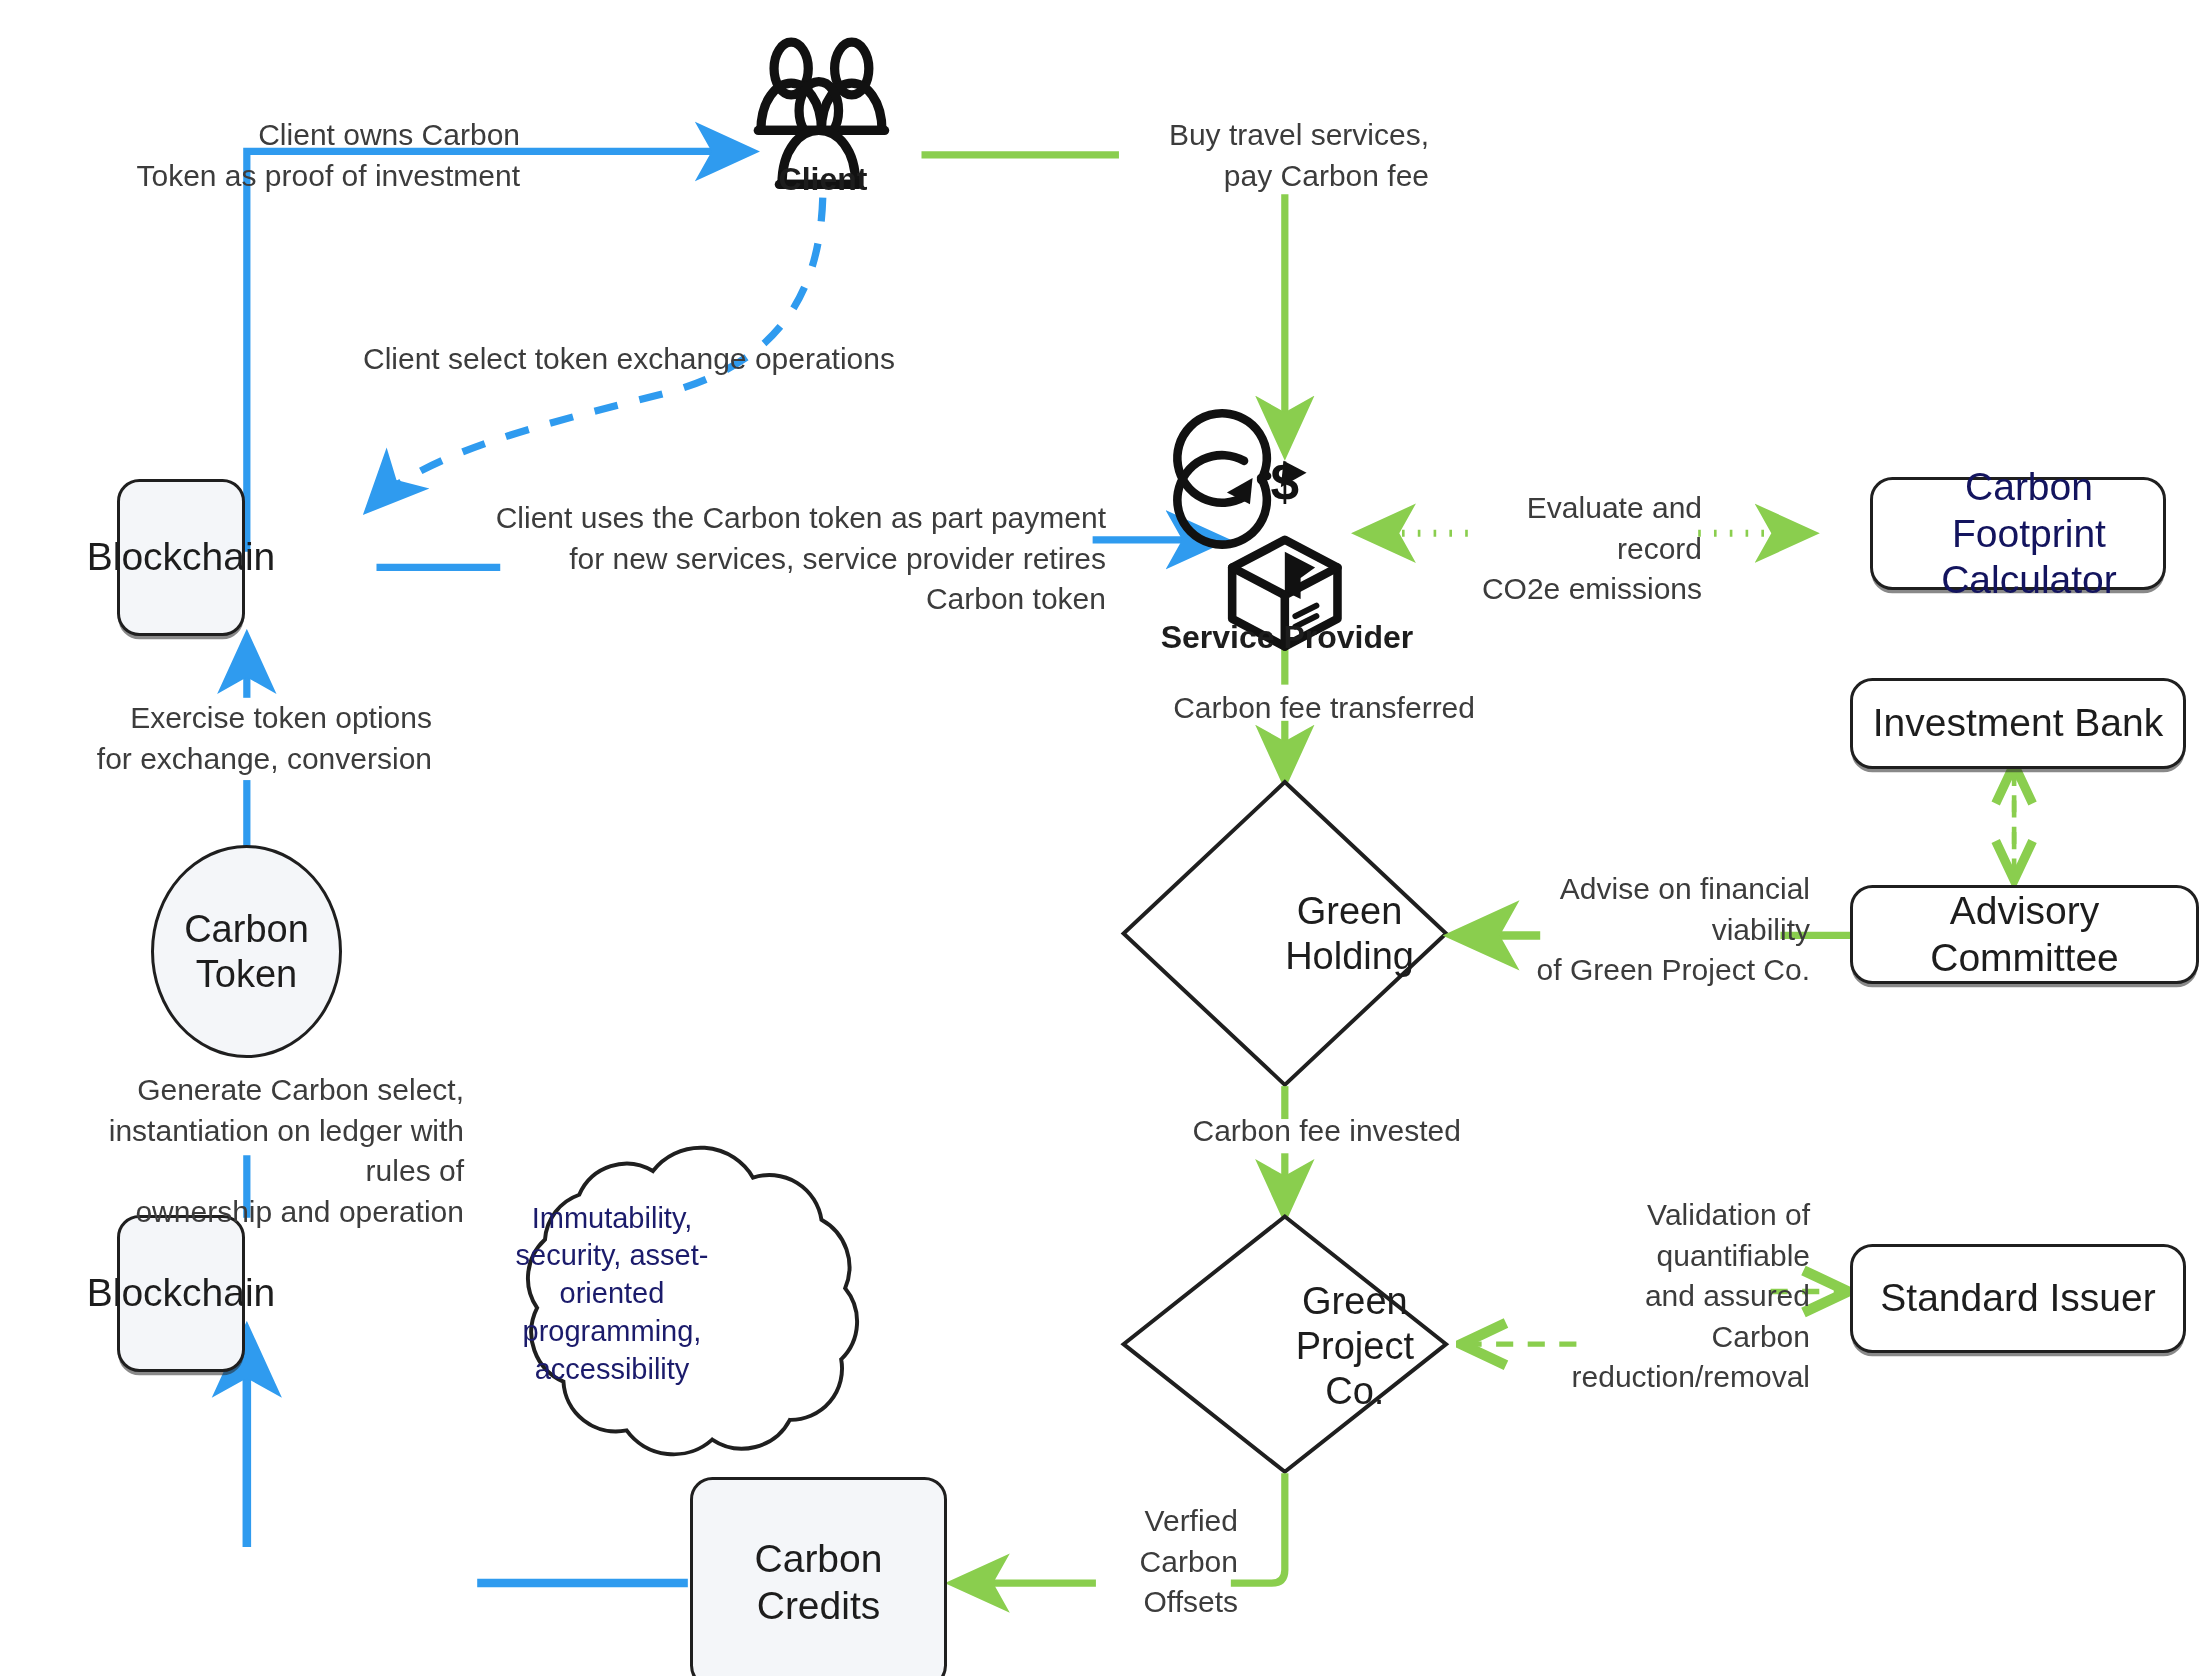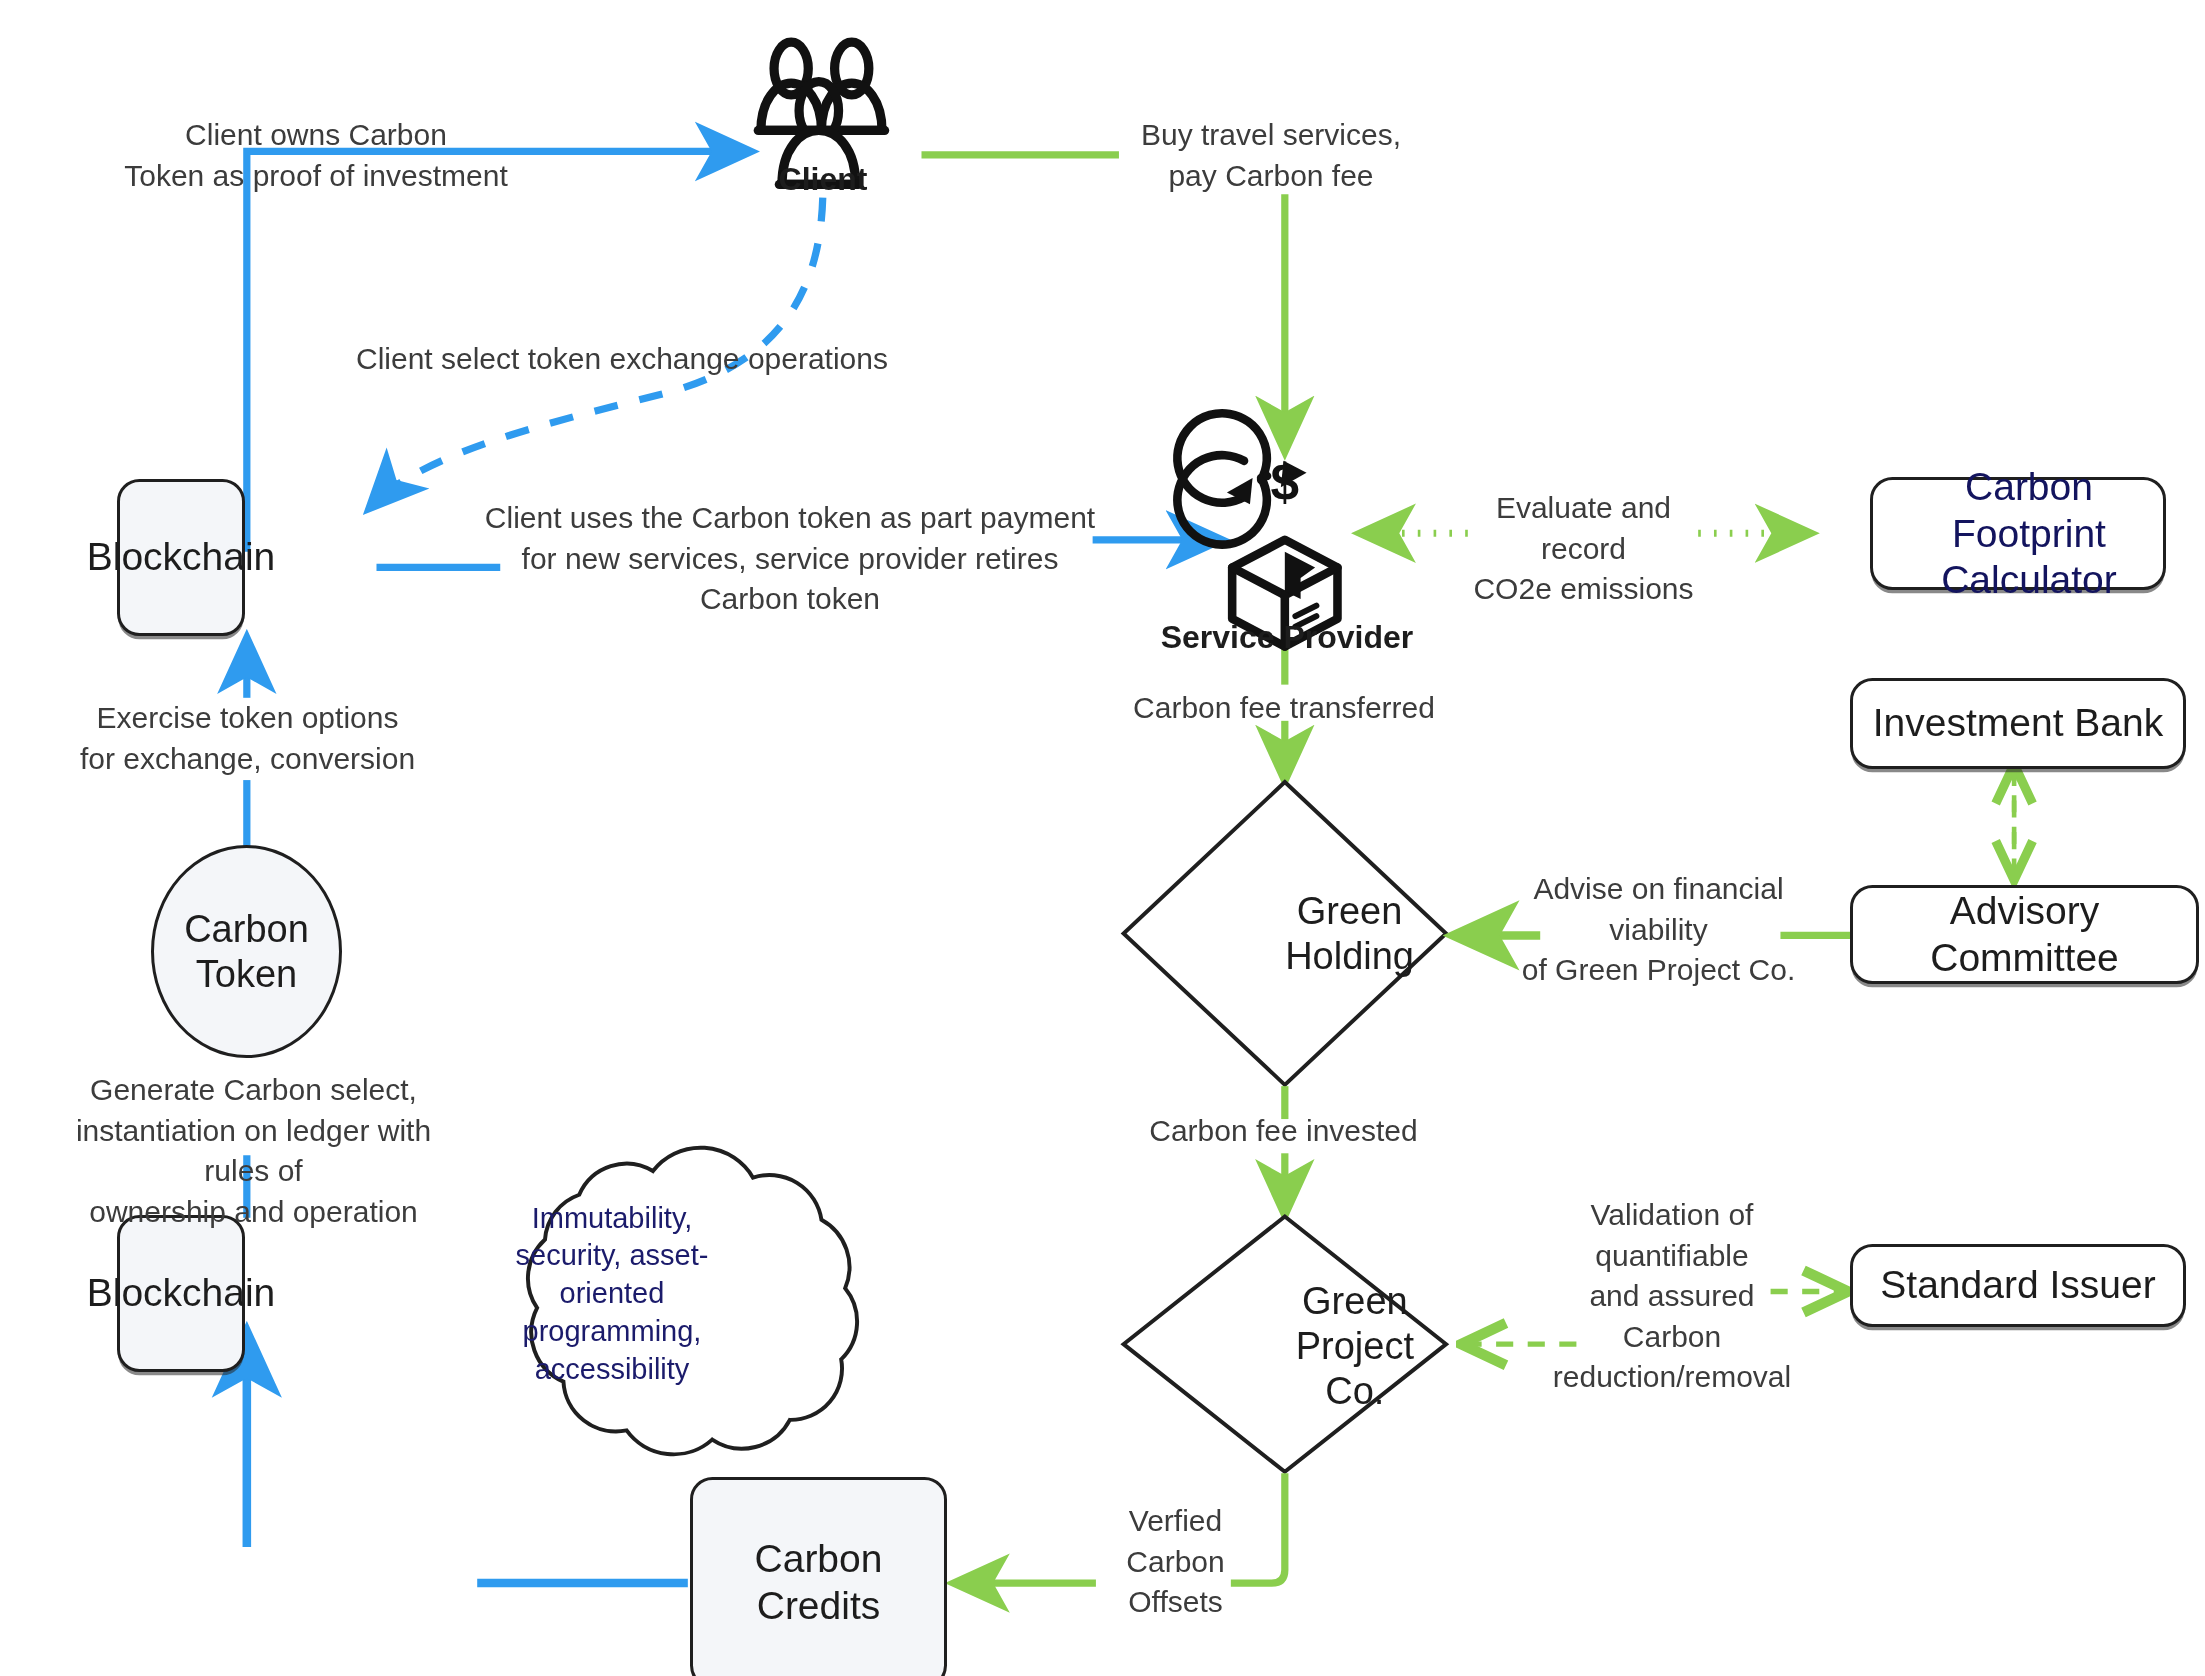--- a/index.html
+++ b/index.html
@@ -31,21 +31,21 @@
   
   .cloud{font-size:29px;color:#1b1b6b;line-height:1.3;}
   .cloud .cl-txt{position:absolute;left:0;top:0;width:100%;height:100%;
     display:flex;align-items:center;justify-content:center;text-align:center;padding:0 34px;box-sizing:border-box;}
 
   
   .dia{font-size:38px;color:#1d1d1d;justify-content:flex-end;}
 
   
   .elabel{position:absolute;color:#3c3c3c;font-size:30px;line-height:1.35;
-          text-align:center;white-space:pre-line;}
+          text-align:right;white-space:pre-line;}
 
   
   .pcap{position:absolute;font-weight:bold;color:#1d1d1d;font-size:32px;text-align:center;}
 </style>
 </head>
 <body>
 
 <div id="stage">
 
   <svg id="wires" viewBox="0 0 3350 2546">
@@ -205,21 +205,21 @@
   </div>
 
   <div class="node rbox white" style="left:1850px;top:678px;width:336px;height:91px;text-align:center;">
     <span>Investment Bank</span>
   </div>
 
   <div class="node rbox white" style="left:1850px;top:885px;width:349px;height:99px;">
     <span>Advisory Committee</span>
   </div>
 
-  <div class="node rbox white" style="left:1850px;top:1244px;width:336px;height:83px;">
+  <div class="node rbox white" style="left:1850px;top:1244px;width:336px;height:109px;">
     <span>Standard Issuer</span>
   </div>
 
   <div class="pcap" style="left:731px;top:161px;width:184px;">Client</div>
   <div class="pcap" style="left:1139px;top:619px;width:296px;">Service Provider</div>
 
   <div class="elabel" style="left:112px;top:115px;width:408px;">Client owns Carbon
 Token as proof of investment</div>
 
   <div class="elabel" style="left:349px;top:339px;width:546px;">Client select token exchange operations</div>

